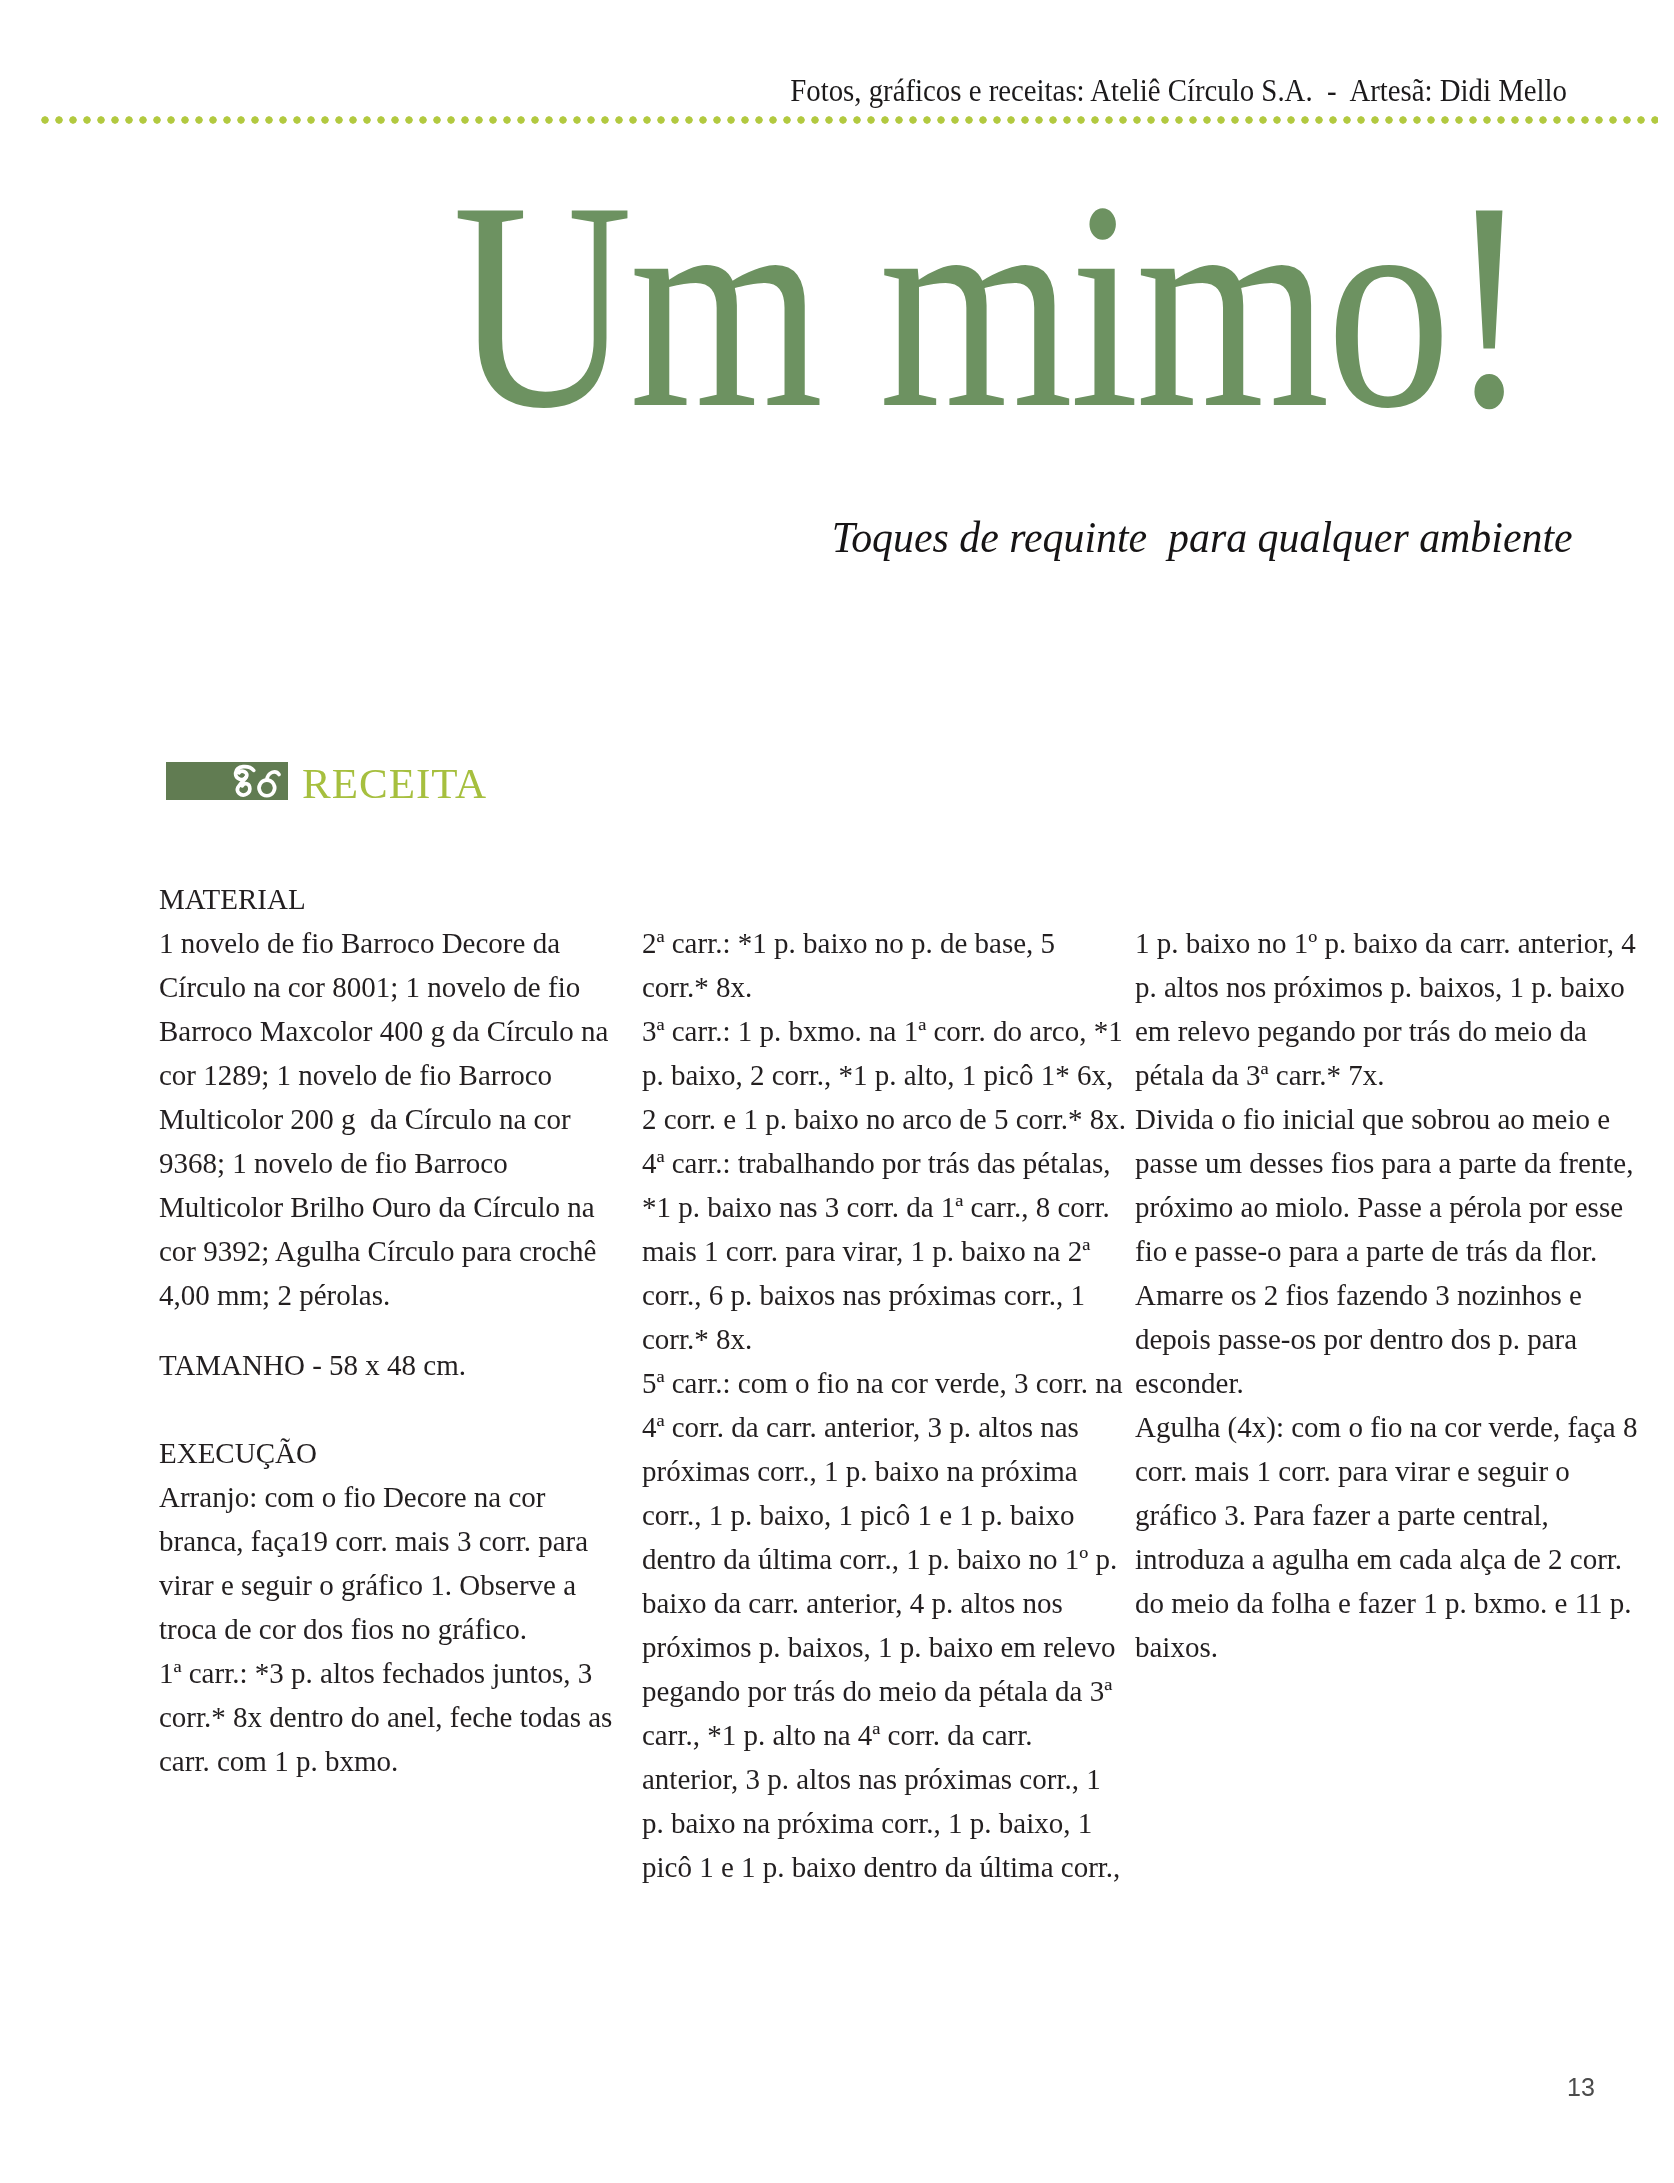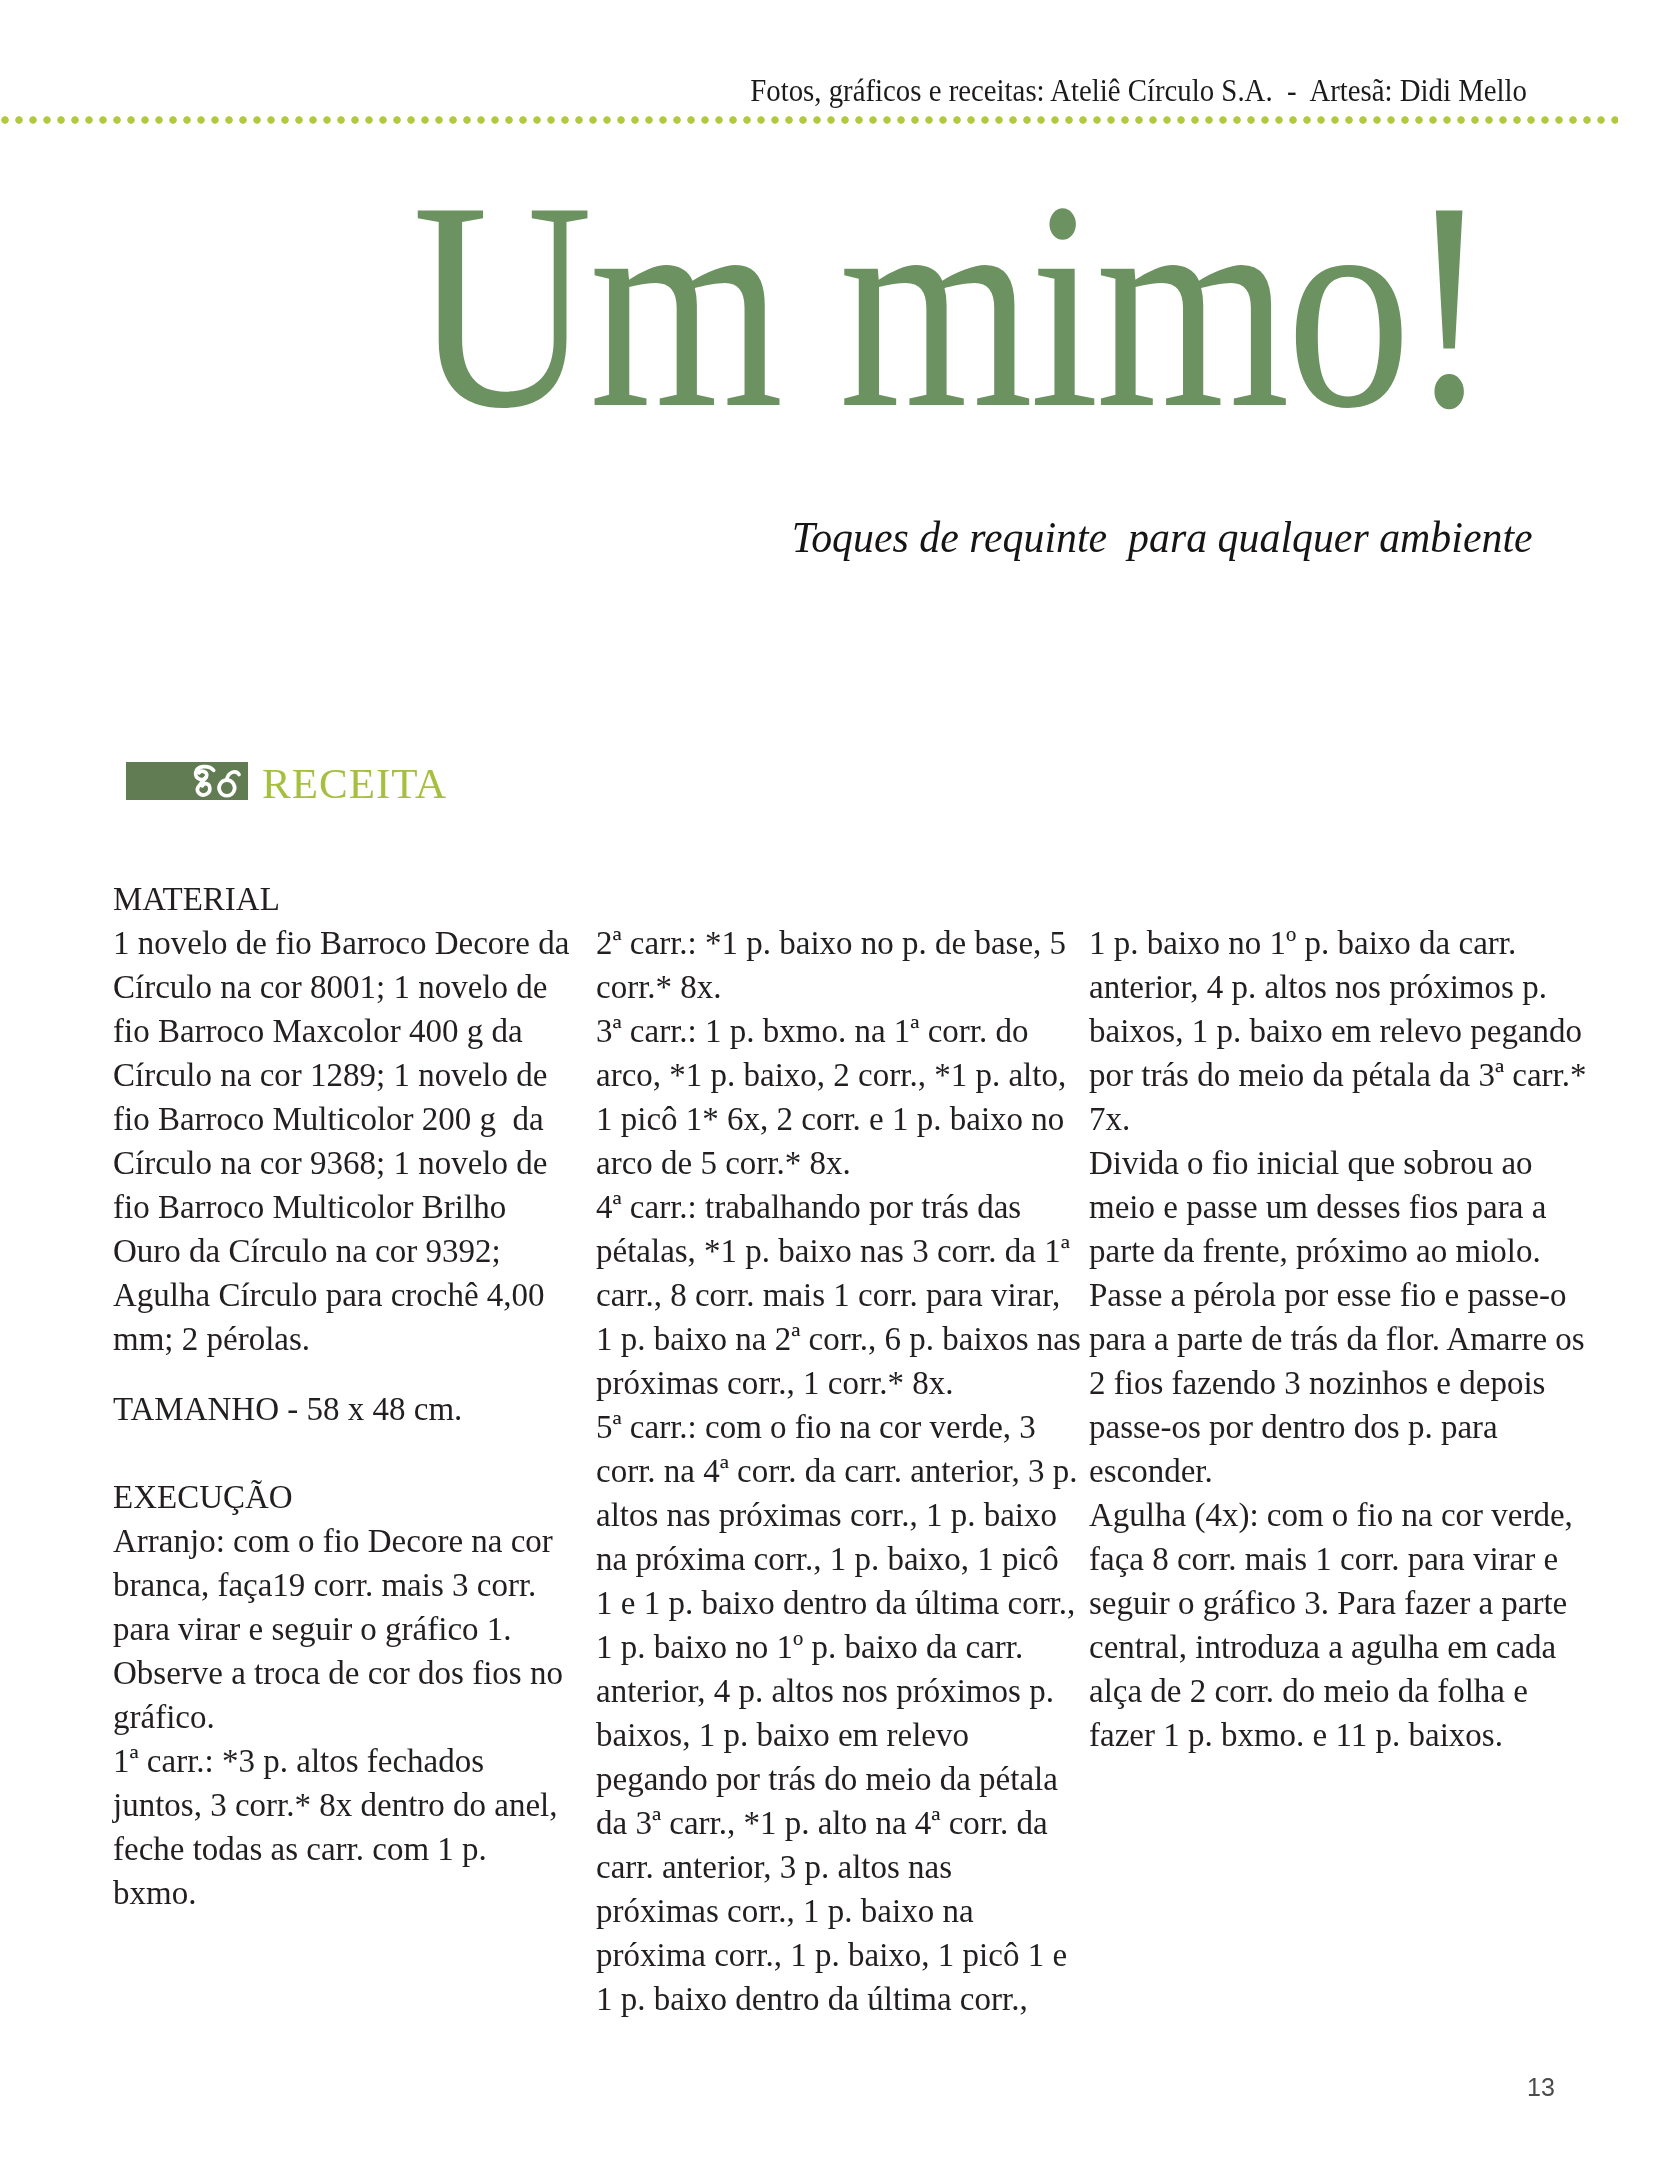--- a/index.html
+++ b/index.html
@@ -3,20 +3,21 @@
 <meta charset="utf-8">
 <style>
   html,body{margin:0;padding:0;background:#ffffff;}
   .page{
     position:relative;
     width:1618px;height:2183px;
     background:#ffffff;
     font-family:"Liberation Serif", serif;
     color:#231f20;
     overflow:hidden;
+    margin-left:40px;
   }
   
   .credit{
     position:absolute;top:73px;right:91px;
     font-size:32px;line-height:1.1;
     white-space:pre;
     transform:scaleX(0.9);transform-origin:100% 50%;
     color:#1c1a1b;
   }
   
@@ -55,23 +56,23 @@
     padding-right:3px;box-sizing:border-box;
   }
   .bar svg{display:block;}
   .section-label{
     font-size:43px;line-height:1;
     color:var(--label_green);
     letter-spacing:1px;
   }
   
   .columns{
-    position:absolute;left:113px;top:877px;width:1487px;
+    position:absolute;left:119px;top:877px;width:1487px;
     display:grid;grid-template-columns:483px 493px 511px;
-    font-size:33px;line-height:44px;
+    font-size:29px;line-height:44px;
   }
   .col{box-sizing:border-box;}
   .col1{padding-right:20px;}
   .col2{padding-right:8px;padding-top:44px;}
   .col3{padding-top:44px;}
   .col p{margin:0;white-space:pre-wrap;}
   .col b{font-weight:normal;}
   .spacer{height:44px;}
   .spacer.sm{height:26px;}
   

